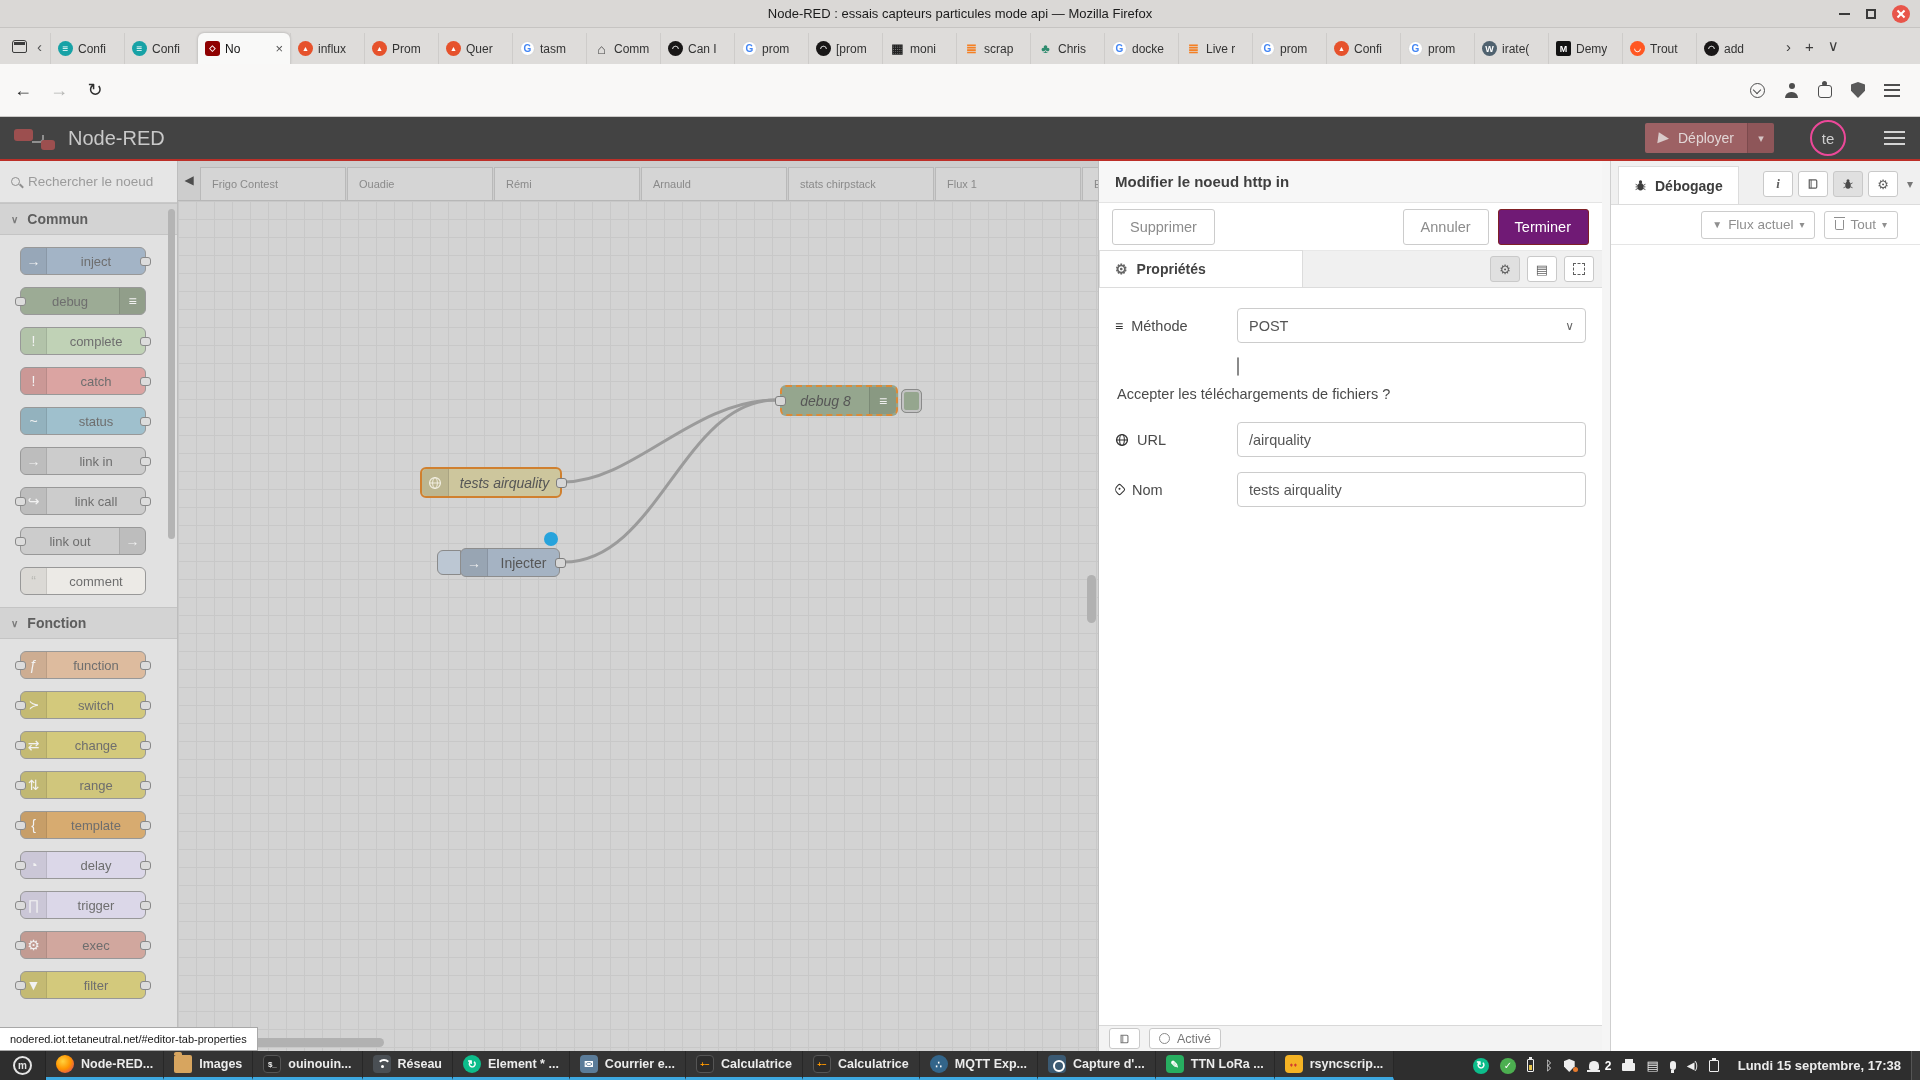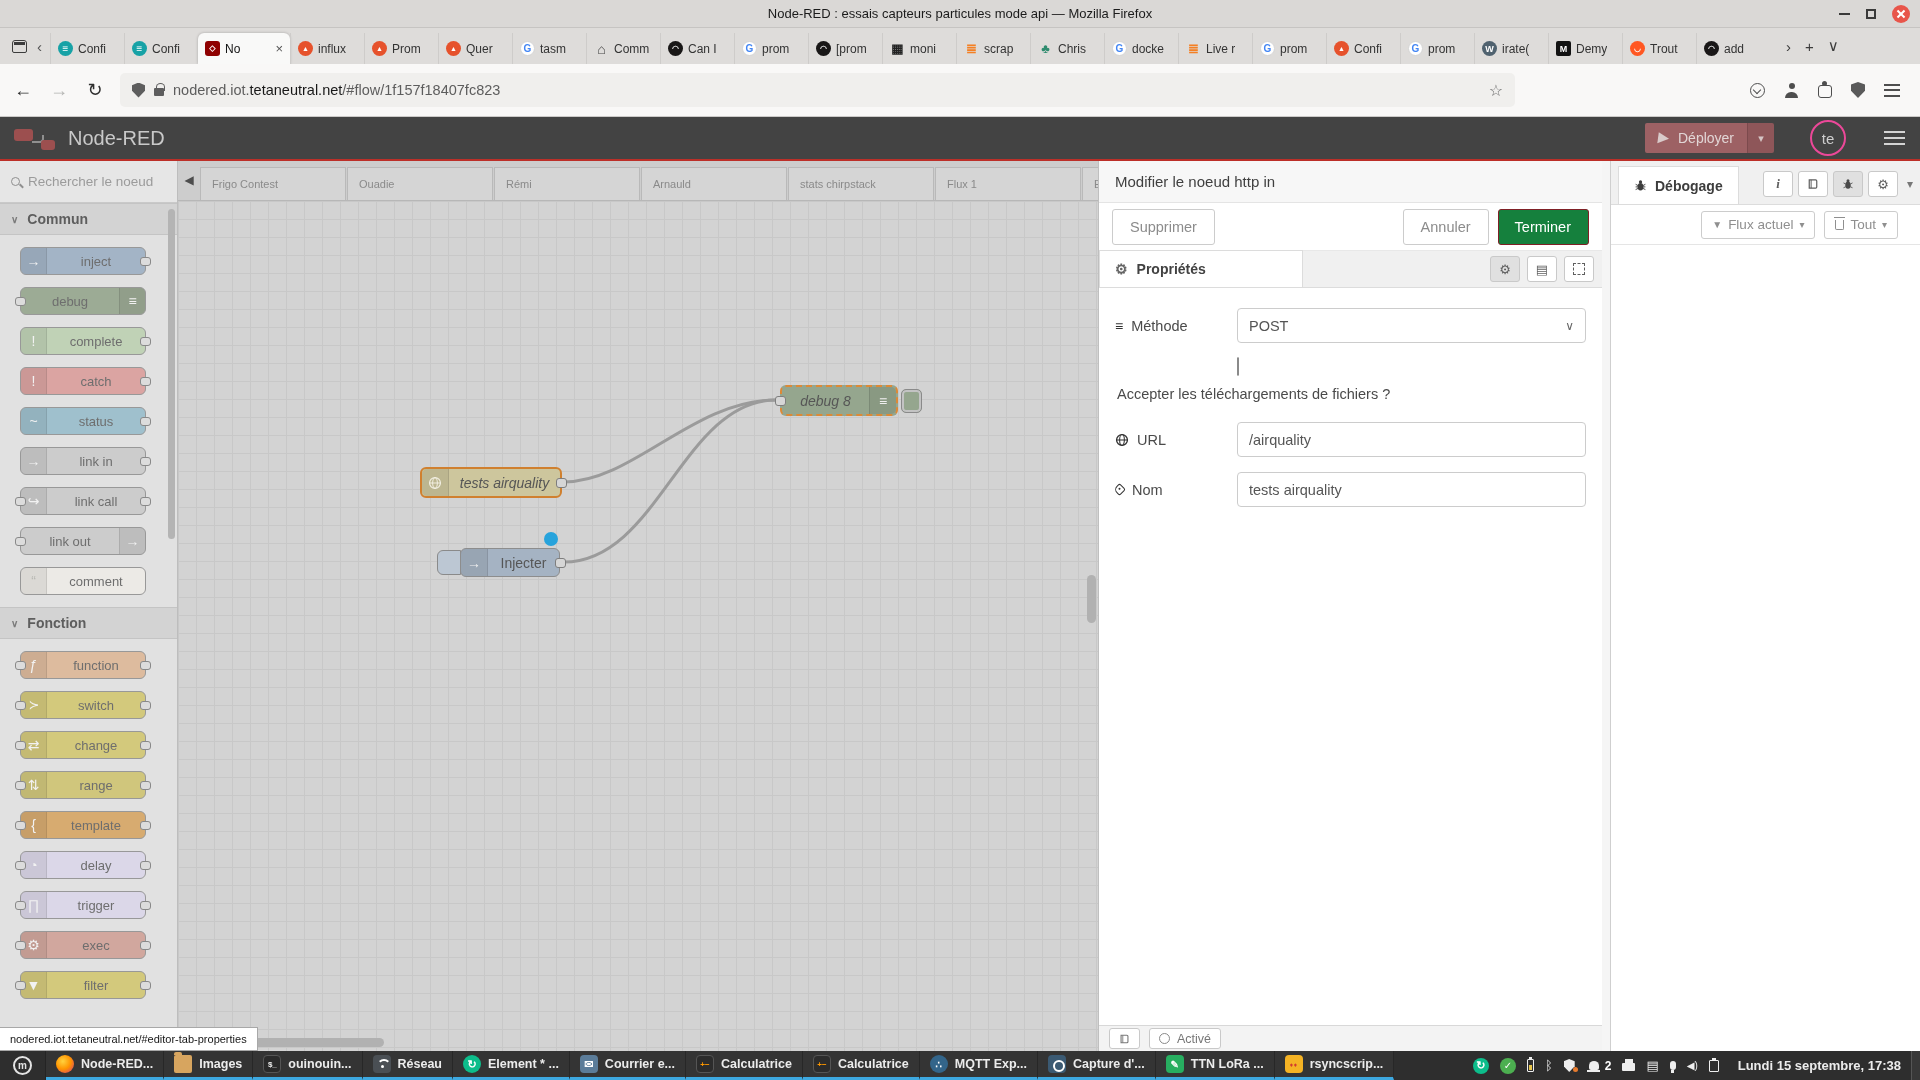--- a/index.html
+++ b/index.html
@@ -115,25 +115,25 @@
   .node-inject { left:282px; top:387px; width:100px; height:29px; }
   .debug-toggle { position:absolute; left:723px; top:228px; width:21px; height:24px; background:#95a68e; border:1px solid #8a8a8a; border-radius:5px; box-shadow:0 0 0 2px #c3c3c3 inset; }
   .inject-btn { position:absolute; left:259px; top:389px; width:24px; height:25px; background:#bcc7d3; border:1px solid #8a8a8a; border-radius:6px 0 0 6px; }
   .changed-dot { position:absolute; left:366px; top:371px; width:14px; height:14px; border-radius:50%; background:#27a3dc; }
   .italic { font-style:italic; }
   .hscroll { position:absolute; left:6px; bottom:4px; width:200px; height:9px; background:#b1b1b1; border-radius:5px; }
   .vscroll { position:absolute; right:2px; top:414px; width:9px; height:48px; background:#b1b1b1; border-radius:5px; }
 
   
   .tray { position:absolute; top:161px; left:1098px; width:504px; height:890px; background:#fff; border-left:1px solid #bfbfbf; }
-  .tray-title { height:42px; display:flex; align-items:center; padding:0 16px; font-size:15px; font-weight:normal; color:#3f3f3f; background:#f7f7f7; border-bottom:1px solid #e4e4e4; }
+  .tray-title { height:42px; display:flex; align-items:center; padding:0 16px; font-size:15px; font-weight:bold; color:#3f3f3f; background:#f7f7f7; border-bottom:1px solid #e4e4e4; }
   .tray-buttons { height:48px; display:flex; align-items:center; padding:0 13px; border-bottom:1px solid #e8e8e8; }
   .btn { height:36px; padding:0 17px; background:#fff; border:1px solid #ccc; border-radius:3px; display:flex; align-items:center; font-size:14.5px; color:#8c8c8c; }
   .btn-cancel { margin-left:auto; }
-  .btn-done { margin-left:9px; background:#15803d; border-color:#7f2026; color:#fff;padding-left:16px; }
+  .btn-done { margin-left:9px; background:#701a75; border-color:#7f2026; color:#fff;padding-left:16px; }
   .tray-tabrow { height:37px; background:#f0f0f0; border-bottom:1px solid #dcdcdc; display:flex; align-items:flex-end; padding-right:8px; }
   .tray-tab { height:37px; width:204px; background:#fff; border:1px solid #dcdcdc; border-bottom:none; display:flex; align-items:center; gap:9px; padding:0 15px; font-size:14px; font-weight:bold; color:#424242; }
   .gear-glyph { color:#666; font-size:14px; }
   .tray-tools { margin-left:auto; display:flex; gap:7px; margin-bottom:5px; }
   .tool-btn { width:30px; height:26px; background:#fff; border:1px solid #c9c9c9; border-radius:3px; display:flex; align-items:center; justify-content:center; color:#5f5f5f; font-size:13px; }
   .tool-btn.pressed { background:#e0e0e0; }
   .appearance-ico { width:12px; height:12px; border:1.4px dashed #5f5f5f; }
   .tray-form { padding:20px 16px; }
   .form-row { display:flex; align-items:center; margin-bottom:15px; }
   .form-label { width:122px; flex:none; display:flex; align-items:center; gap:8px; font-size:14.5px; color:#4a4a4a; }
@@ -323,26 +323,20 @@
     <span>›</span>
     <span>+</span>
     <span>∨</span>
   </div>
 </div>
 
 <div class="urlbar">
   <span class="nav-ico">←</span>
   <span class="nav-ico disabled">→</span>
   <span class="nav-ico">↻</span>
-  <div class="url-field">
-    <span class="fx-shield"></span>
-    <span class="fx-lock"></span>
-    <span><span>nodered.iot.</span><span class="url-domain">tetaneutral.net</span><span>/#flow/1f157f18407fc823</span></span>
-    <span class="url-star">☆</span>
-  </div>
   <div class="ub-right">
     <span class="fx-pocket"></span>
     <span class="fx-person"></span>
     <span class="fx-puzzle"></span>
     <span class="fx-shield2"></span>
     <span class="fx-burger"></span>
   </div>
 </div>
 
 <div class="nr-header">

